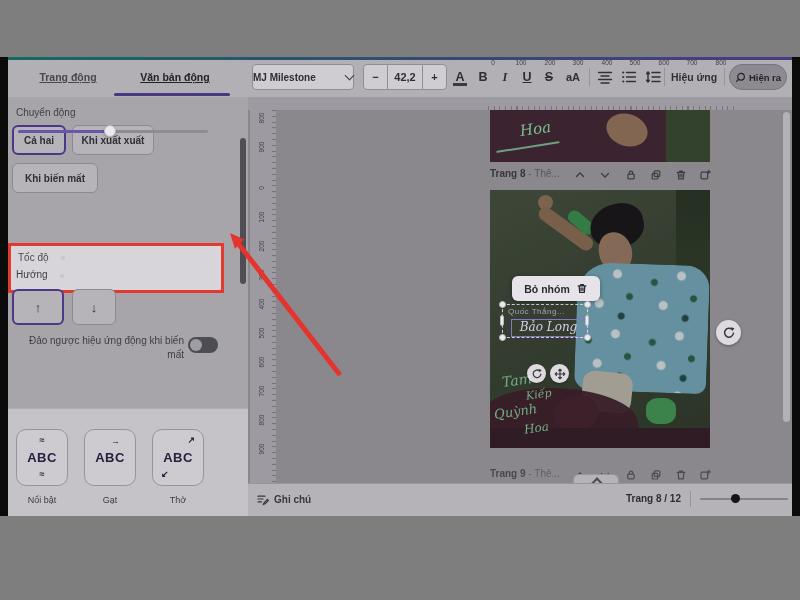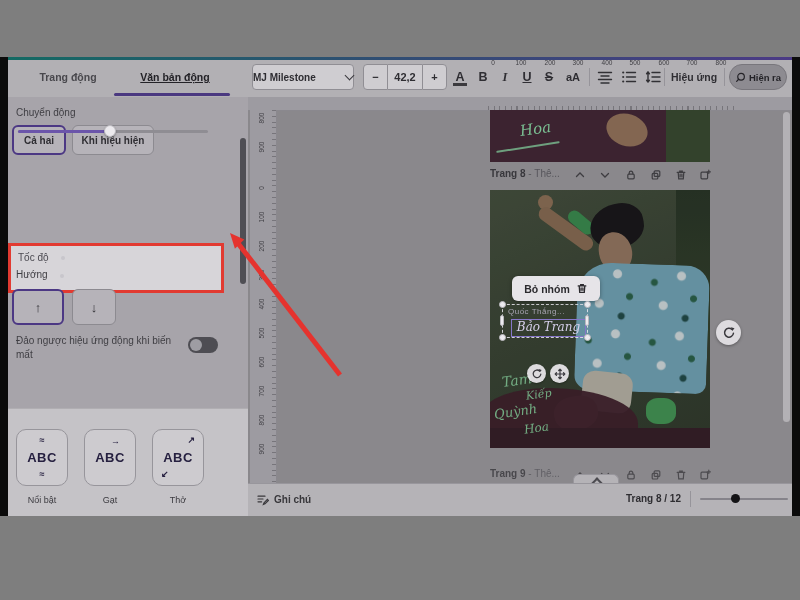--- a/index.html
+++ b/index.html
@@ -25,21 +25,21 @@
   #sizegrp .c3{width:25px;border-radius:0 4px 4px 0;font-weight:bold;}
   .tbtn{top:7px;height:26px;width:20px;text-align:center;line-height:26px;font-size:12.5px;color:#2f2e33;font-weight:bold;}
   .tsep{top:11px;width:1px;height:18px;background:#96949a;}
   .ticon{top:12px;width:16px;height:16px;}
   .ticon svg{display:block;}
   #fx-label{left:660px;top:7px;width:52px;height:26px;line-height:26px;text-align:center;font-size:10.5px;font-weight:bold;color:#2f2e33;}
   #animate-pill{left:721px;top:7px;width:58px;height:26px;background:#8d8b91;border:1px solid #78767c;border-radius:13px;box-sizing:border-box;display:flex;align-items:center;justify-content:center;gap:3px;}
   #animate-pill span{font-size:9.5px;font-weight:bold;color:#242328;}
   
   #sidebar{left:0;top:40px;width:240px;height:419px;background:#a7a4aa;}
-  .slabel{font-size:10px;color:#3f3e43;}
+  .slabel{font-size:10px;color:#3f3e43;text-align:right;}
   .chip{box-sizing:border-box;background:#b6b3b9;border:1px solid #8c8a90;border-radius:6px;font-size:10px;font-weight:bold;color:#2f2e33;display:flex;align-items:center;justify-content:center;}
   .chip.sel{border:2px solid #4c3884;}
   #speed-box{left:0;top:146px;width:216px;height:50px;background:#d7d5d9;border:3px solid #e23a31;box-sizing:border-box;}
   #speed-track{left:10px;top:33px;width:190px;height:2.5px;background:#8f8d93;border-radius:2px;}
   #speed-fill{left:10px;top:33px;width:92px;height:2.5px;background:#6b55aa;border-radius:2px;}
   #speed-handle{left:96px;top:28px;width:12px;height:12px;background:#eceaee;border:1px solid #bdbbc1;border-radius:50%;box-sizing:border-box;box-shadow:0 1px 2px rgba(0,0,0,.3);}
   .info-dot{width:4px;height:4px;border-radius:50%;background:#c8c6cc;display:inline-block;margin-left:4px;vertical-align:middle;}
   #toggle{left:180px;top:280px;width:30px;height:16px;border-radius:9px;background:#4e4d53;}
   #toggle .knob{position:absolute;left:2px;top:2px;width:12px;height:12px;border-radius:50%;background:#9e9da3;}
   #styles-panel{left:0;top:311px;width:240px;height:148px;background:#c5c3c7;border-top:1px solid #b0aeb2;}
@@ -112,21 +112,21 @@
 </style>
 </head>
 <body>
 
 <div class="abs" id="black-l"></div>
 <div class="abs" id="black-r"></div>
 
 <div class="abs" id="app">
   <div class="abs" id="grad"></div>
 
-  <div class="abs tab" style="left:10px;width:100px;">Trang động</div>
+  <div class="abs tab" style="left:10px;width:100px;text-decoration:underline;">Trang động</div>
   <div class="abs tab active" style="left:110px;width:114px;text-decoration:underline;">Văn bản động</div>
   <div class="abs" id="tab-underline"></div>
 
   <div class="abs wbox" id="fontbox">
     <span class="fname">MJ Milestone</span>
     <span class="chev"></span>
   </div>
 
   <div class="abs" id="sizegrp">
     <div class="cell c1">−</div>
@@ -177,21 +177,22 @@
       <circle cx="6.6" cy="5.2" r="3.6"></circle>
         <path d="M3.7 8.2L1.8 10.2"></path>
     </svg>
     <span>Hiện ra</span>
   </div>
 
   <div class="abs" id="sidebar">
     <div class="abs slabel" style="left:8px;top:10px;">Chuyển động</div>
 
     <div class="abs chip sel" style="left:4px;top:28px;width:54px;height:30px;">Cả hai</div>
-    <div class="abs chip" style="left:64px;top:28px;width:82px;height:30px;">Khi hiệu hiện</div>
+    <div class="abs chip" style="left:64px;top:28px;width:82px;height:30px;">Khi xuất xuất</div>
+    <div class="abs chip" style="left:4px;top:66px;width:86px;height:30px;">Khi biến mất</div>
 
     <div class="abs" id="speed-box">
       <div class="abs slabel" style="left:7px;top:6px;color:#4a4950;">Tốc độ</div>
       <span class="info-dot abs" style="left:46px;top:10px;"></span>
     </div>
     <div class="abs" id="speed-track"></div>
     <div class="abs" id="speed-fill"></div>
     <div class="abs" id="speed-handle"></div>
 
     <div class="abs slabel" style="left:8px;top:172px;">Hướng</div>
@@ -323,21 +324,21 @@
       </svg>
   </div>
   <div class="abs" id="sel-rect"></div>
   <div class="abs handle dot" style="left:491px;top:244px;"></div>
   <div class="abs handle dot" style="left:576px;top:244px;"></div>
   <div class="abs handle dot" style="left:491px;top:277px;"></div>
   <div class="abs handle dot" style="left:576px;top:277px;"></div>
   <div class="abs handle pill" style="left:492px;top:258px;"></div>
   <div class="abs handle pill" style="left:577px;top:258px;"></div>
   <div class="abs" id="sel-line1">Quốc Thắng...</div>
-  <div class="abs" id="sel-line2">Bảo Trang</div>
+  <div class="abs" id="sel-line2">Bảo Long</div>
 
   <div class="circ-btn" style="left:519px;top:307px;">
     <svg width="12" height="12" viewBox="0 0 12 12">
         <path d="M9.8 6.2A3.8 3.8 0 1 1 8.6 3" fill="none" stroke="#3a393e" stroke-width="1.3" stroke-linecap="round"></path>
         <polygon points="7.7,1.1 10.7,1.9 8.9,4.3" fill="#3a393e"></polygon>
       </svg>
   </div>
   <div class="circ-btn" style="left:542px;top:307px;">
     <svg width="12" height="12" viewBox="0 0 12 12" fill="none" stroke="#3a393e" stroke-width="1.2" stroke-linecap="round">
         <path d="M6 1.2v9.6M1.2 6h9.6M6 1.2L4.7 2.5M6 1.2l1.3 1.3M6 10.8L4.7 9.5M6 10.8l1.3-1.3M1.2 6l1.3-1.3M1.2 6l1.3 1.3M10.8 6L9.5 4.7M10.8 6L9.5 7.3"></path>

